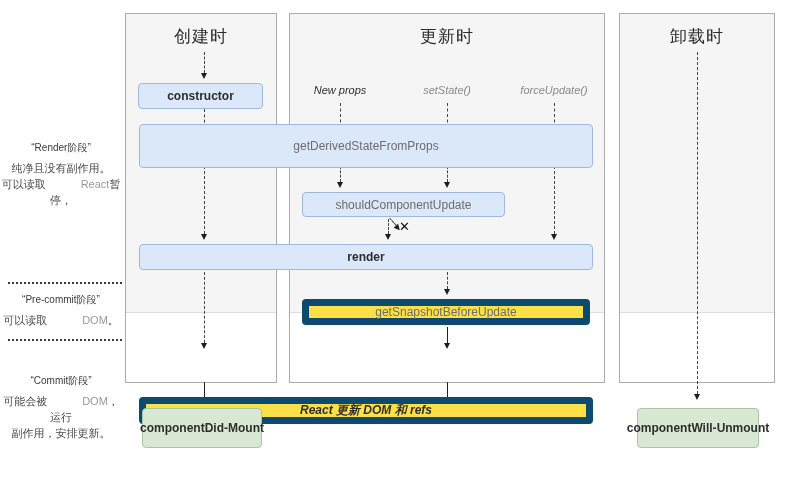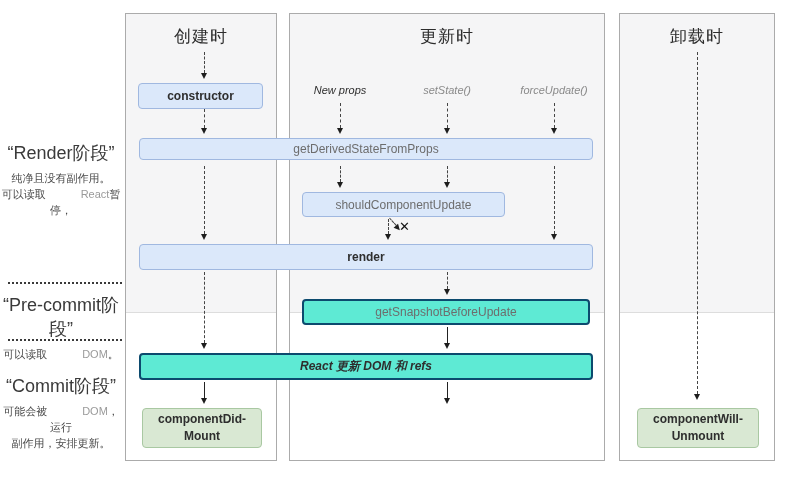--- a/index.html
+++ b/index.html
@@ -1,40 +1,40 @@
 <!DOCTYPE html>
 <html><head>
 <meta charset="utf-8">
 <style>
   html,body{margin:0;padding:0;background:#fff;}
   .canvas{
     position:relative;width:800px;height:478px;background:#fff;overflow:hidden;
     font-family:"Liberation Sans","DejaVu Sans",sans-serif;color:#333;
   }
   
-  .col{position:absolute;top:13px;height:448px;background:#fff;border:1px solid #ababab;box-sizing:border-box;z-index:1;}
+  .col{position:absolute;top:13px;height:370px;background:#fff;border:1px solid #ababab;box-sizing:border-box;z-index:1;}
   .col-shade{position:absolute;left:0;right:0;top:0;height:298px;background:#f5f5f6;border-bottom:1px solid #ddd;}
   .col-title{position:absolute;top:11px;left:0;right:0;text-align:center;font-size:17px;color:#2d2d2d;letter-spacing:1px;}
   
   .phase{position:absolute;left:0;width:122px;text-align:center;z-index:2;}
-  .phase-title{font-size:18px;color:#3a3a3a;margin-bottom:5px;}
+  .phase-title{font-size:10px;color:#3a3a3a;margin-bottom:5px;}
   .phase-line{font-size:11px;color:#4a4a4a;line-height:16px;}
   .phase-line .muted{color:#9a9a9a;padding-left:35px;}
   .phase-divider{position:absolute;left:8px;width:114px;border-top:2px dotted #3a3a3a;z-index:2;}
   
   .box{position:absolute;box-sizing:border-box;border-radius:4px;z-index:5;
        display:flex;align-items:center;justify-content:center;text-align:center;
        font-size:12px;}
   .box.blue{background:#dbe8fa;border:1px solid #a0b8e0;}
-  .box.yellow{background:#5eead4;border:2px solid #0c4a6e;}
+  .box.yellow{background:#fde047;border:7px solid #0c4a6e;}
   .box.green{background:#d9e8d3;border:1px solid #a9c8a2;}
   .box.bold{font-weight:bold;color:#2e2e2e;}
   .box.gray-text{color:#6d6d6d;font-weight:normal;}
-  .box.italic{font-style:italic;font-weight:bold;color:#2e2e2e;}
-  .two-line{flex-direction:column;line-height:17px;font-weight:bold;color:#2e2e2e;}
+  .box.italic{font-style:italic;font-weight:bold;color:#2e2e2e;margin-top:44px;}
+  .two-line{flex-direction:row;line-height:17px;font-weight:bold;color:#2e2e2e;}
   
   .trigger{position:absolute;font-size:11px;font-style:italic;text-align:center;z-index:4;}
   .trigger.dark{font-weight:normal;color:#2e2e2e;}
   .trigger.light{color:#8a8a8a;}
   
   .arr{position:absolute;width:0;z-index:4;}
   .arr.dashed{border-left:1px dashed #444;}
   .arr.solid{border-left:1px solid #222;}
   .arr::after{content:"";position:absolute;left:-4px;bottom:-6px;width:0;height:0;
     border-left:3.5px solid transparent;border-right:3.5px solid transparent;border-top:6px solid #1d1d1d;}
@@ -99,21 +99,21 @@
   <div class="arr dashed" style="left:697px;top:52px;height:342px"></div>
 
   <div class="arr dashed diag" style="left:389px;top:218px;height:10px"></div>
   <div class="skip-mark" style="left:399px;top:219px">✕</div>
 
   <div class="arr solid" style="left:447px;top:327px;height:16px"></div>
   <div class="arr solid" style="left:204px;top:382px;height:16px"></div>
   <div class="arr solid" style="left:447px;top:382px;height:16px"></div>
 
   <div class="box blue bold" style="left:138px;top:83px;width:125px;height:26px">constructor</div>
-  <div class="box blue gray-text" style="left:139px;top:138px;width:454px;height:22px">getDerivedStateFromProps</div>
+  <div class="box blue gray-text" style="left:139px;top:124px;width:454px;height:44px">getDerivedStateFromProps</div>
   <div class="box blue gray-text" style="left:302px;top:192px;width:203px;height:25px">shouldComponentUpdate</div>
   <div class="box blue bold" style="left:139px;top:244px;width:454px;height:26px">render</div>
   <div class="box yellow gray-text" style="left:302px;top:299px;width:288px;height:26px">getSnapshotBeforeUpdate</div>
   <div class="box yellow italic" style="left:139px;top:353px;width:454px;height:27px">React 更新 DOM 和 refs</div>
 
   <div class="box green two-line" style="left:142px;top:408px;width:120px;height:40px">
     <div>componentDid-</div>
     <div>Mount</div>
   </div>
   <div class="box green two-line" style="left:637px;top:408px;width:122px;height:40px">

